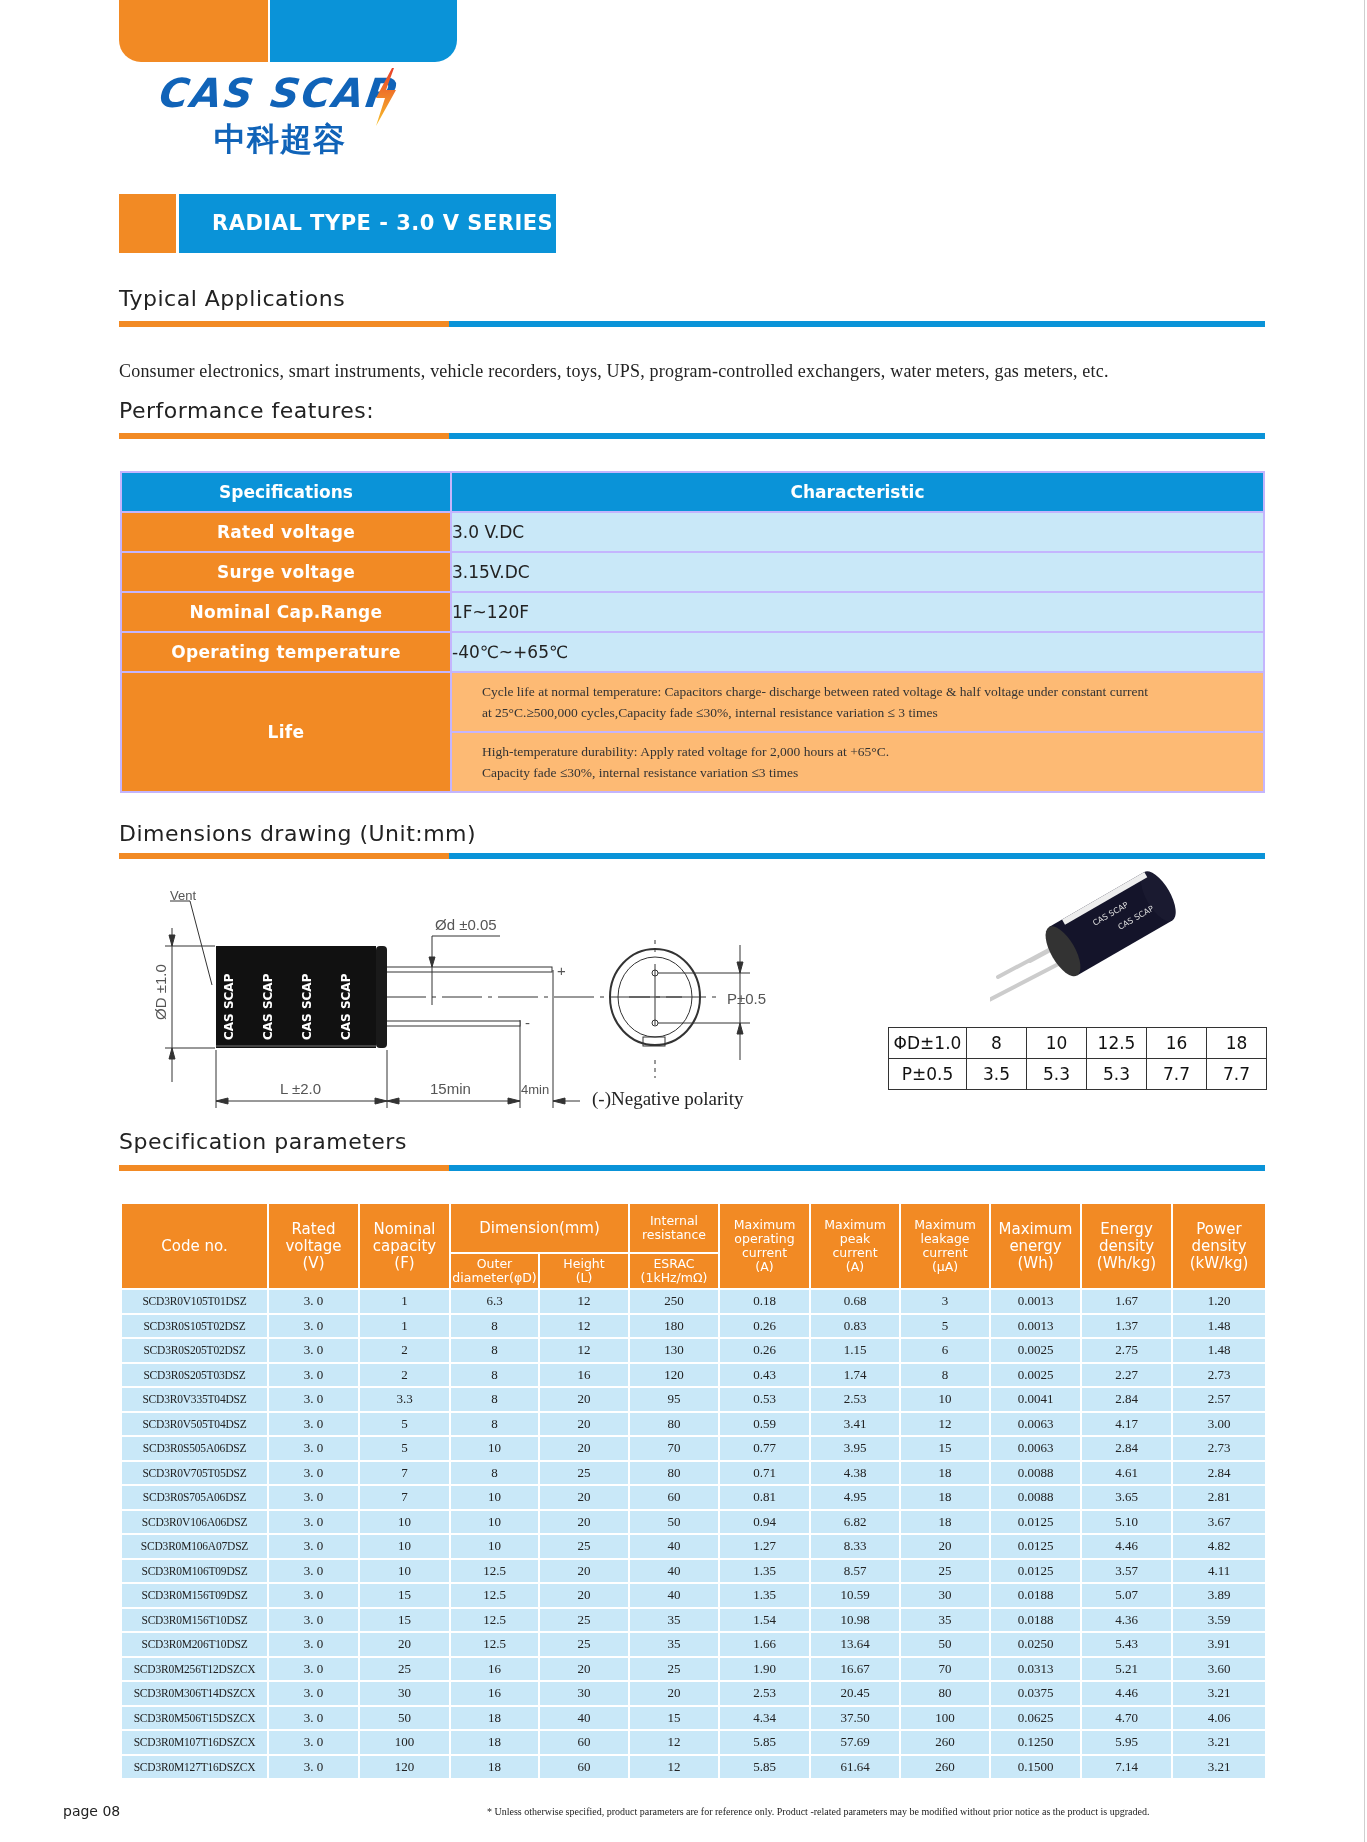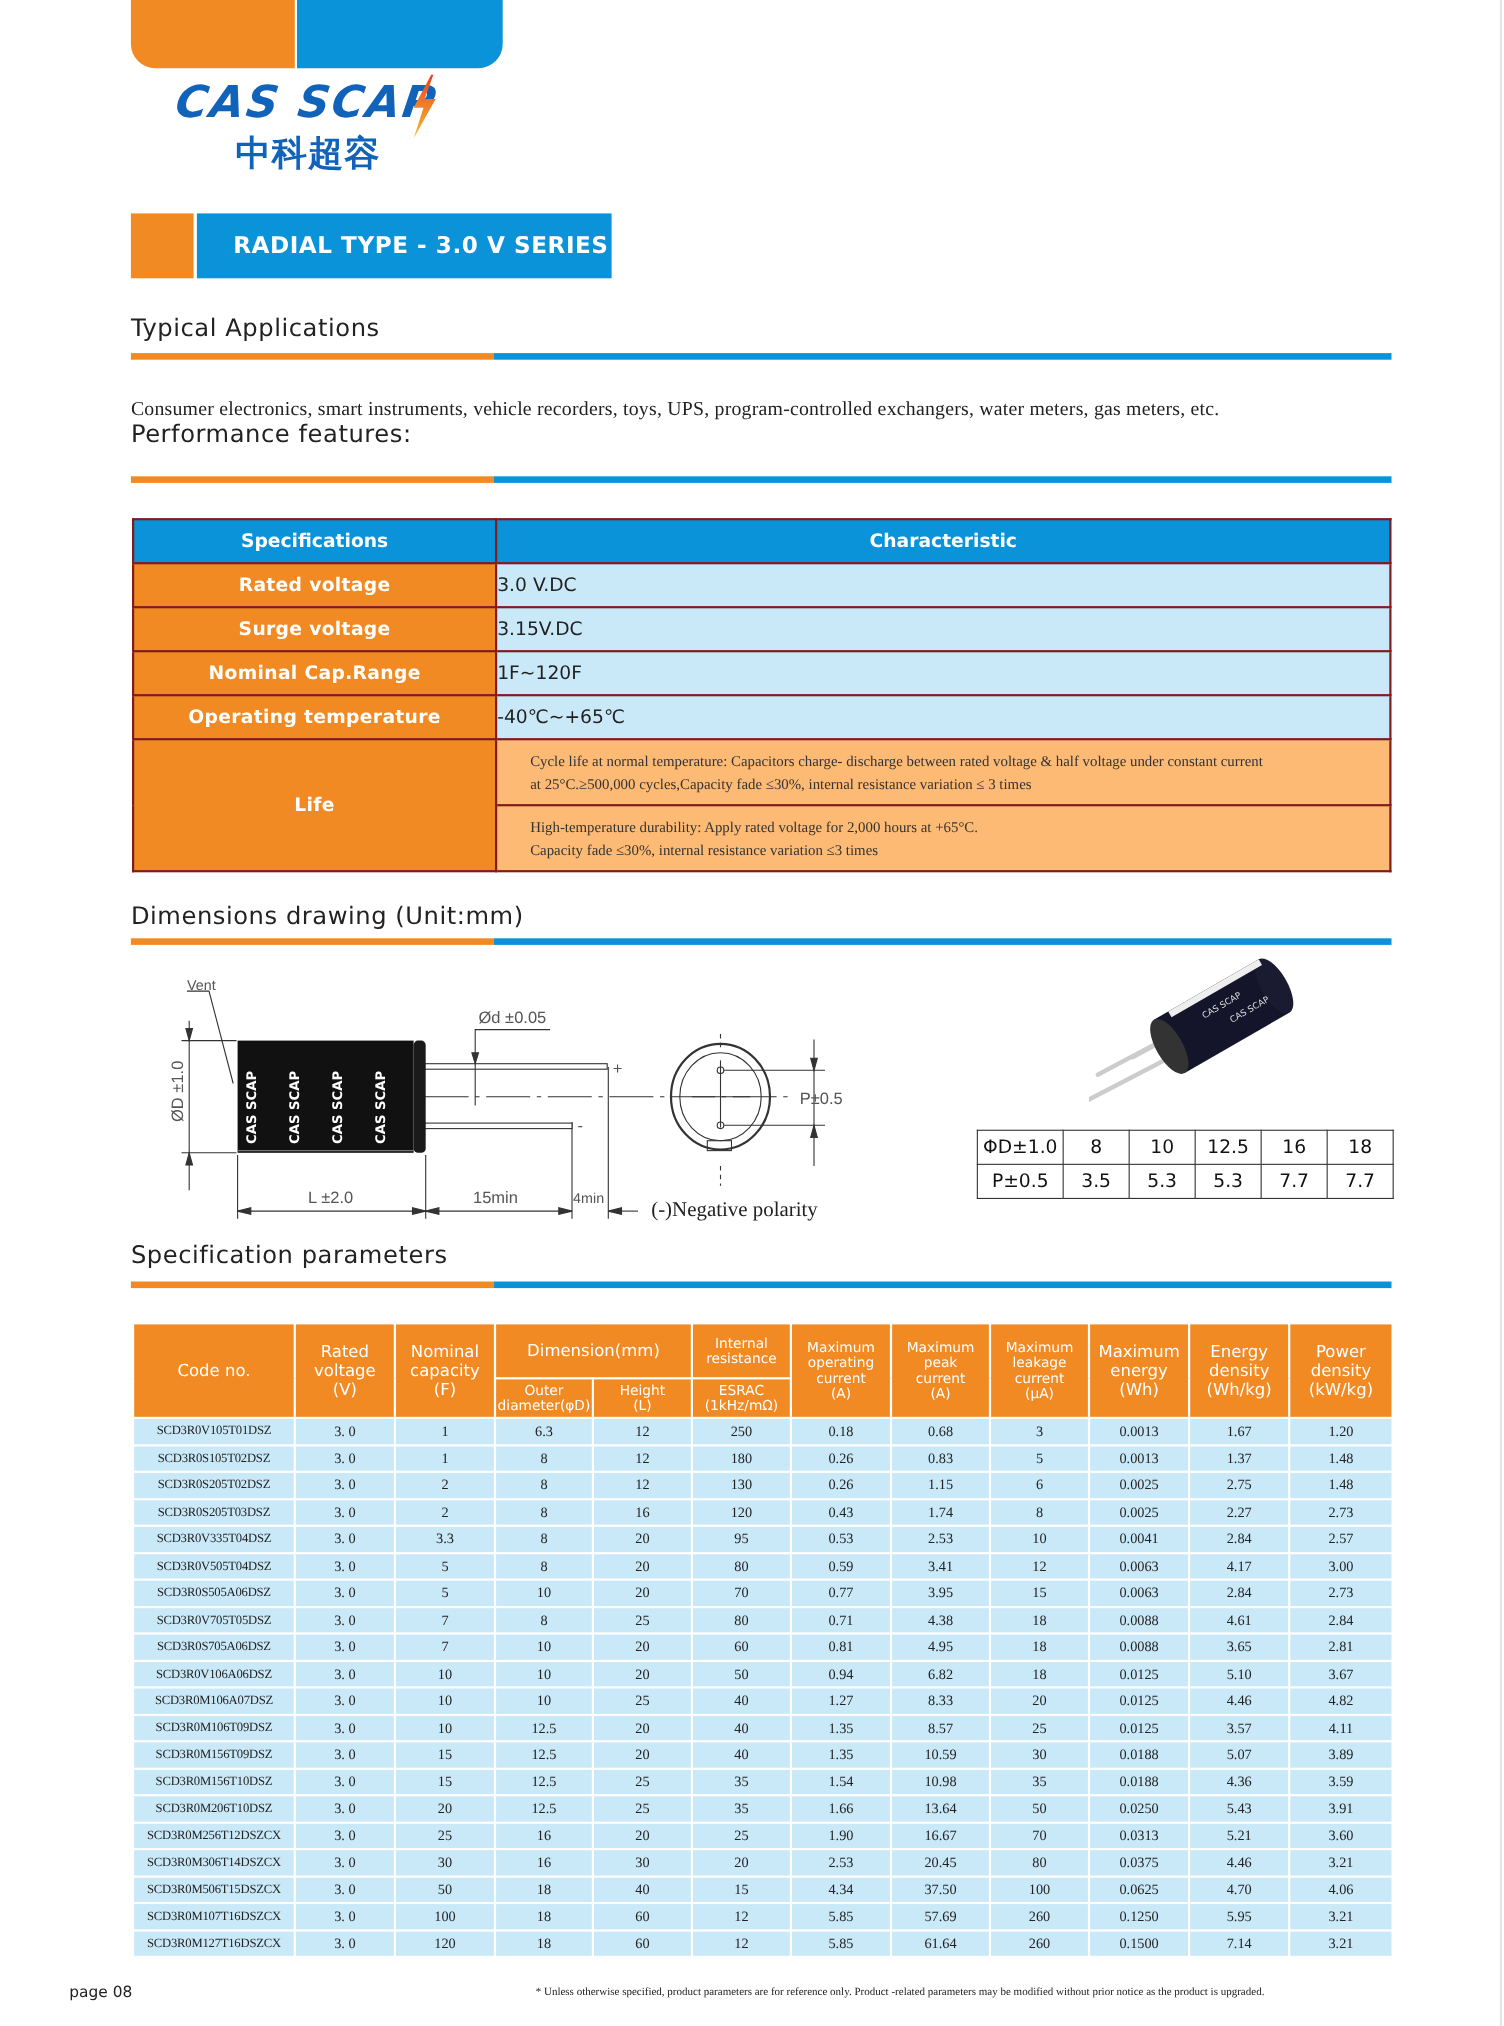--- a/index.html
+++ b/index.html
@@ -23,21 +23,21 @@
 
   .section-title { left: 119px; font-size: 22px; color: #222; letter-spacing: 0.5px; }
   .divider { left: 119px; width: 1146px; height: 6px; display: flex; }
   .divider .o { width: 330px; background: #f28a24; }
   .divider .b { flex: 1; background: #0a93d8; }
 
   .apps-text { left: 119px; top: 361px; font-family: "Liberation Serif", serif; font-size: 18px; color: #222; letter-spacing: 0.2px; }
 
   
   .feat { left: 120px; top: 471px; width: 1145px; border-collapse: collapse; }
-  .feat td { border: 2px solid #7f1d1d; }
+  .feat td { border: 2px solid #c4b5fd; }
   .feat .hd-l, .feat .hd-r { background: #0a93d8; color: #fff; font-weight: bold; font-size: 17px; text-align: center; height: 40px; }
   .feat .lbl { background: #f28a24; color: #fff; font-weight: bold; font-size: 17px; text-align: center; width: 330px; height: 40px; letter-spacing: 0.3px; }
   .feat .val { background: #c9e8f8; color: #222; font-size: 17px; text-align: left; }
   .feat .life-txt { background: #fdba74; font-family: "Liberation Serif", serif; font-size: 13.5px; line-height: 21px; color: #333; padding: 8px 30px; text-align: left; }
 
   
   .drawing { left: 120px; top: 870px; width: 650px; height: 250px; }
   .cap-photo { left: 990px; top: 868px; width: 200px; height: 150px; }
 
   .dim-tbl { left: 888px; top: 1027px; border-collapse: collapse; }
@@ -78,21 +78,21 @@
 <div class="abs banner-orange"></div>
 <div class="abs banner-blue">RADIAL TYPE - 3.0 V SERIES</div>
 
 <div class="abs section-title" style="top:286px">Typical Applications</div>
 <div class="abs divider" style="top:321px">
     <div class="o"></div>
     <div class="b"></div>
   </div>
 <div class="abs apps-text">Consumer electronics, smart instruments, vehicle recorders, toys, UPS, program-controlled exchangers, water meters, gas meters, etc.</div>
 
-<div class="abs section-title" style="top:383px">Performance features:</div>
+<div class="abs section-title" style="top:398px">Performance features:</div>
 <div class="abs divider" style="top:433px">
     <div class="o"></div>
     <div class="b"></div>
   </div>
 
 <table class="abs feat">
   <tbody>
       <tr>
     <td class="hd-l" style="width:330px">Specifications</td>
     <td class="hd-r">Characteristic</td>

